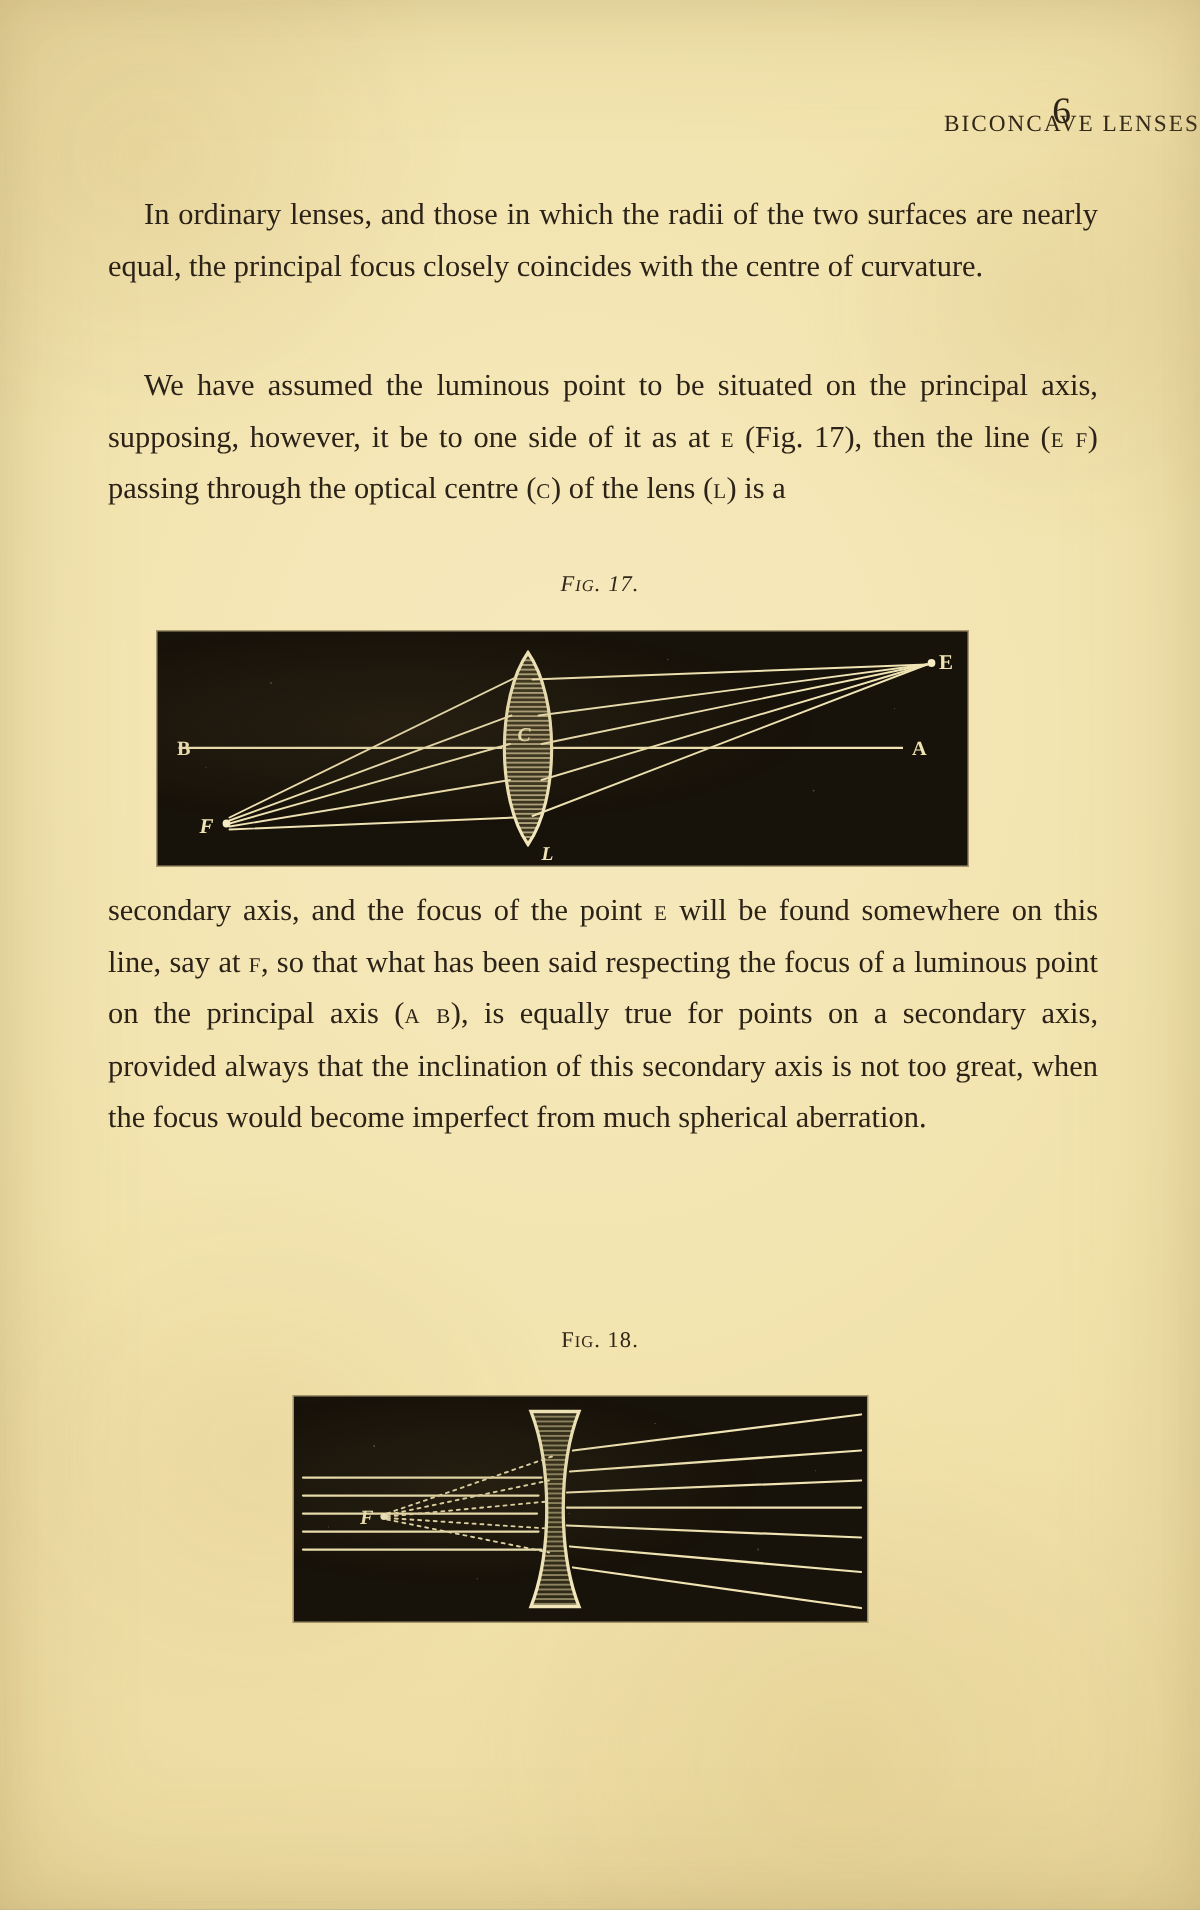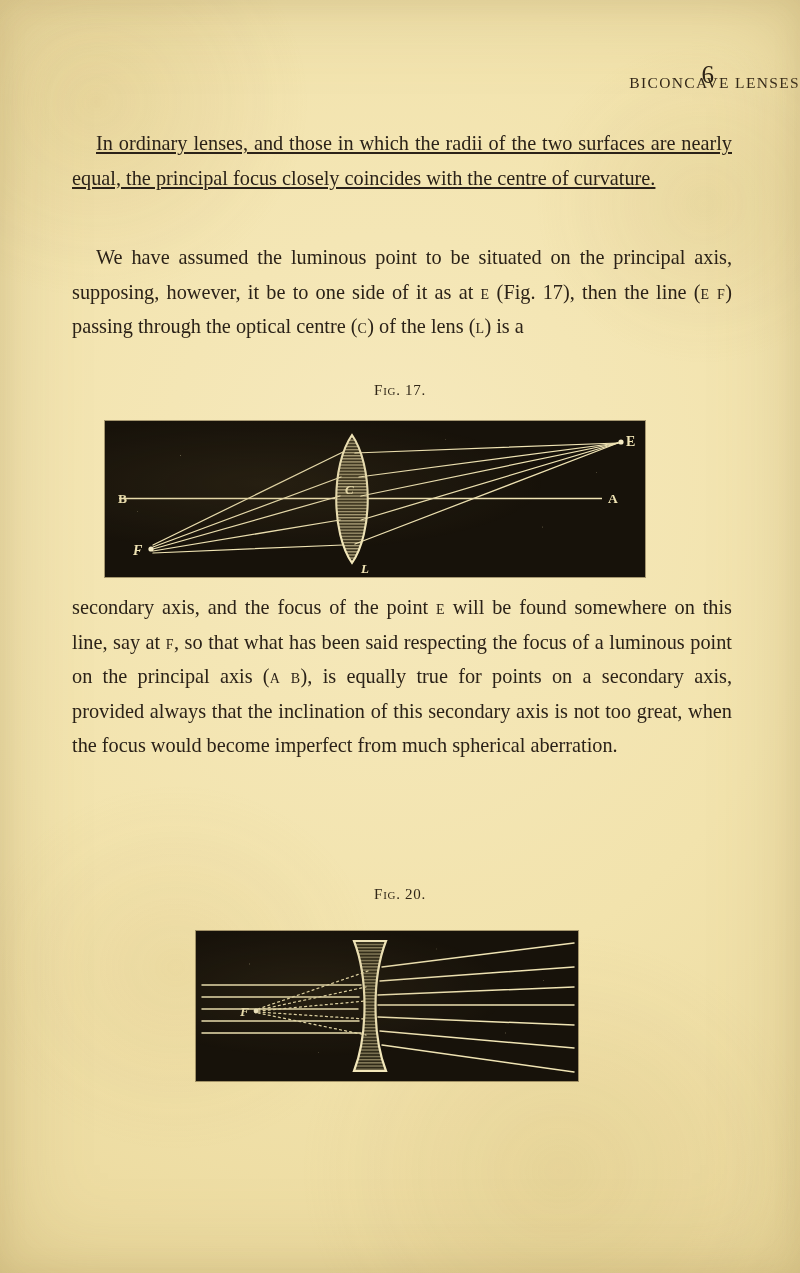--- a/index.html
+++ b/index.html
@@ -73,21 +73,21 @@
   .body-text {
     position: absolute;
     left: 72px;
     width: 660px;
     font-size: 20.3px;
     line-height: 34.6px;
     text-align: justify;
     text-justify: inter-word;
     color: #2b2218;
   }
-  #para-1 { top: 126px; text-decoration: underline; }
+  #para-1 { top: 126px; }
   #para-2 { top: 240px; }
   #para-3 { top: 590px; }
 
   .body-text p { margin: 0; }
   .indent { text-indent: 24px; }
   .sc {
     font-variant: small-caps;
     text-transform: lowercase;
     letter-spacing: .4px;
   }
@@ -95,21 +95,21 @@
   
   .fig-caption {
     position: absolute;
     left: 0; right: 0;
     text-align: center;
     font-size: 15px;
     font-variant: small-caps;
     letter-spacing: .7px;
     color: #312718;
   }
-  #cap-17 { top: 382px; }
+  #cap-17 { top: 382px; font-style: italic; }
   #cap-18 { top: 886px; }
 
   
   .plate {
     position: absolute;
     background: #17120a;
     box-shadow: 0 0 0 1px rgba(70,56,28,.45);
     overflow: hidden;
   }
   .plate .grain {
@@ -202,21 +202,21 @@
       <text x="240" y="73" font-size="13" font-style="italic" font-weight="bold">C</text>
       <text x="256" y="152" font-size="13" font-style="italic" font-weight="bold">L</text>
     </svg>
     <div class="grain"></div>
   </div>
 
   <div class="body-text" id="para-3">
     <p><span>secondary axis, and the focus of the point </span><span class="sc">e</span><span> will be found somewhere on this line, say at </span><span class="sc">f</span><span>, so that what has been said respecting the focus of a luminous point on the principal axis (</span><span class="sc">a b</span><span>), is equally true for points on a secondary axis, provided always that the inclination of this secondary axis is not too great, when the focus would become imperfect from much spherical aberration.</span></p>
   </div>
 
-  <div class="fig-caption" id="cap-18">Fig. 20.</div>
+  <div class="fig-caption" id="cap-18">Fig. 18.</div>
 
   <div class="plate" id="plate-18">
     <svg viewBox="0 0 382 150" preserveAspectRatio="none">
       <defs>
         <pattern id="hatch18" width="4" height="3.2" patternUnits="userSpaceOnUse">
           <rect width="4" height="3.2" fill="#2f2a18"></rect>
           <rect width="4" height="1.3" y="0" fill="#c6b98d" opacity="0.62"></rect>
         </pattern>
       </defs>
 

